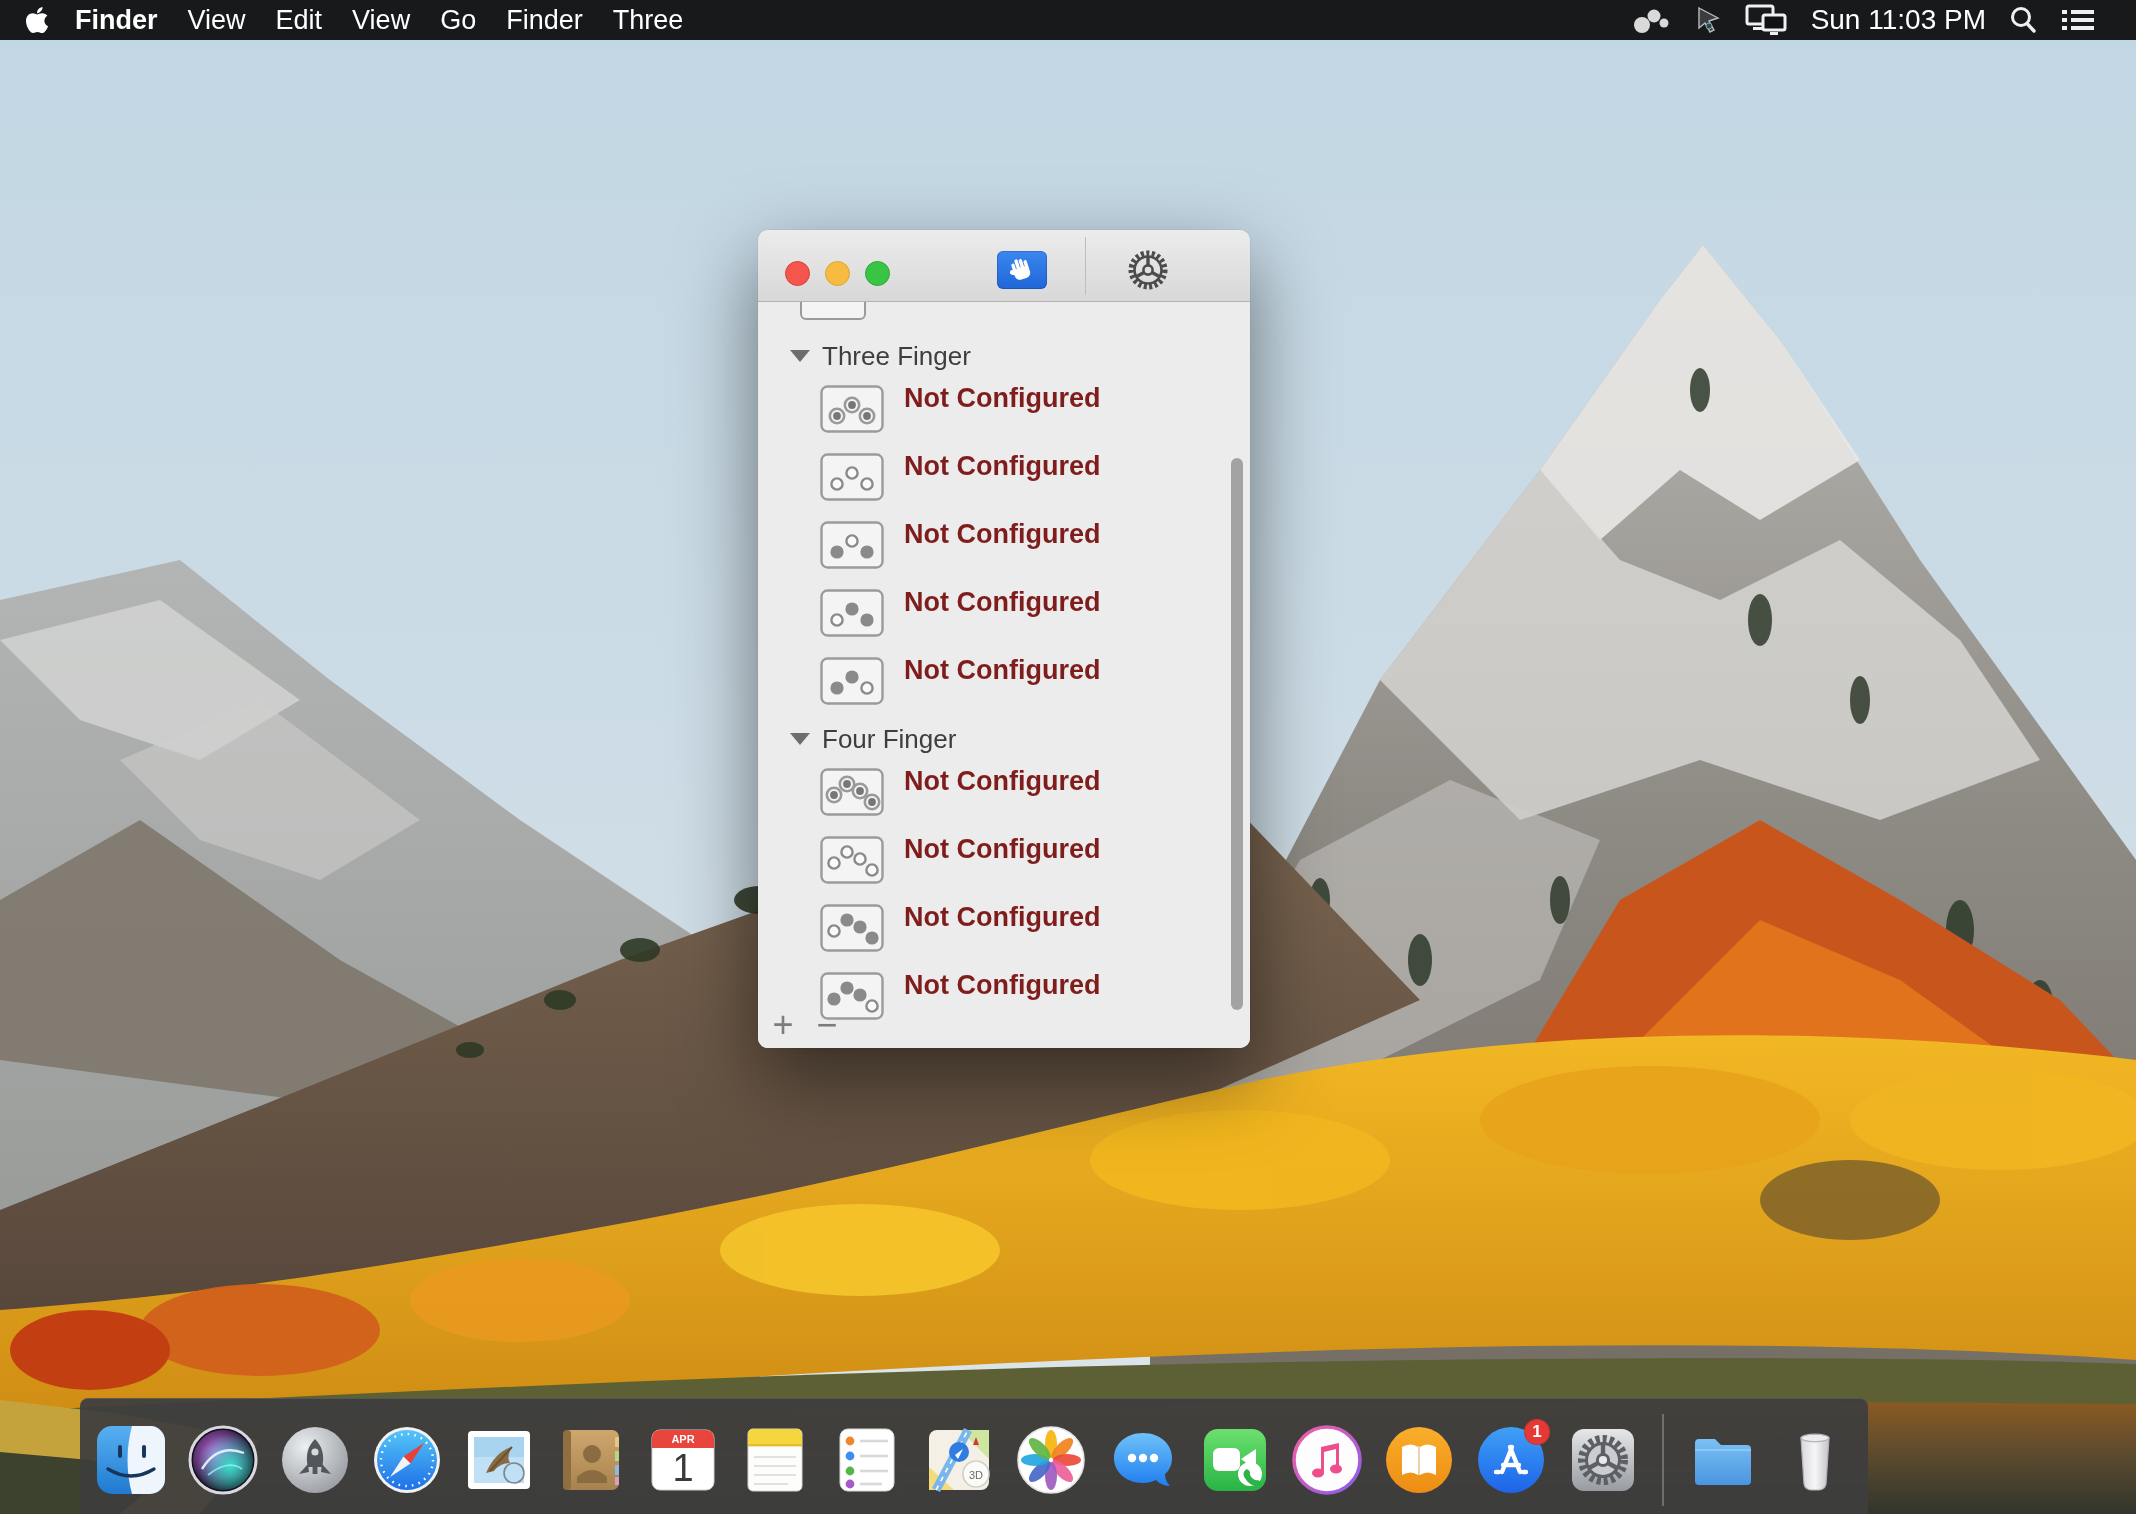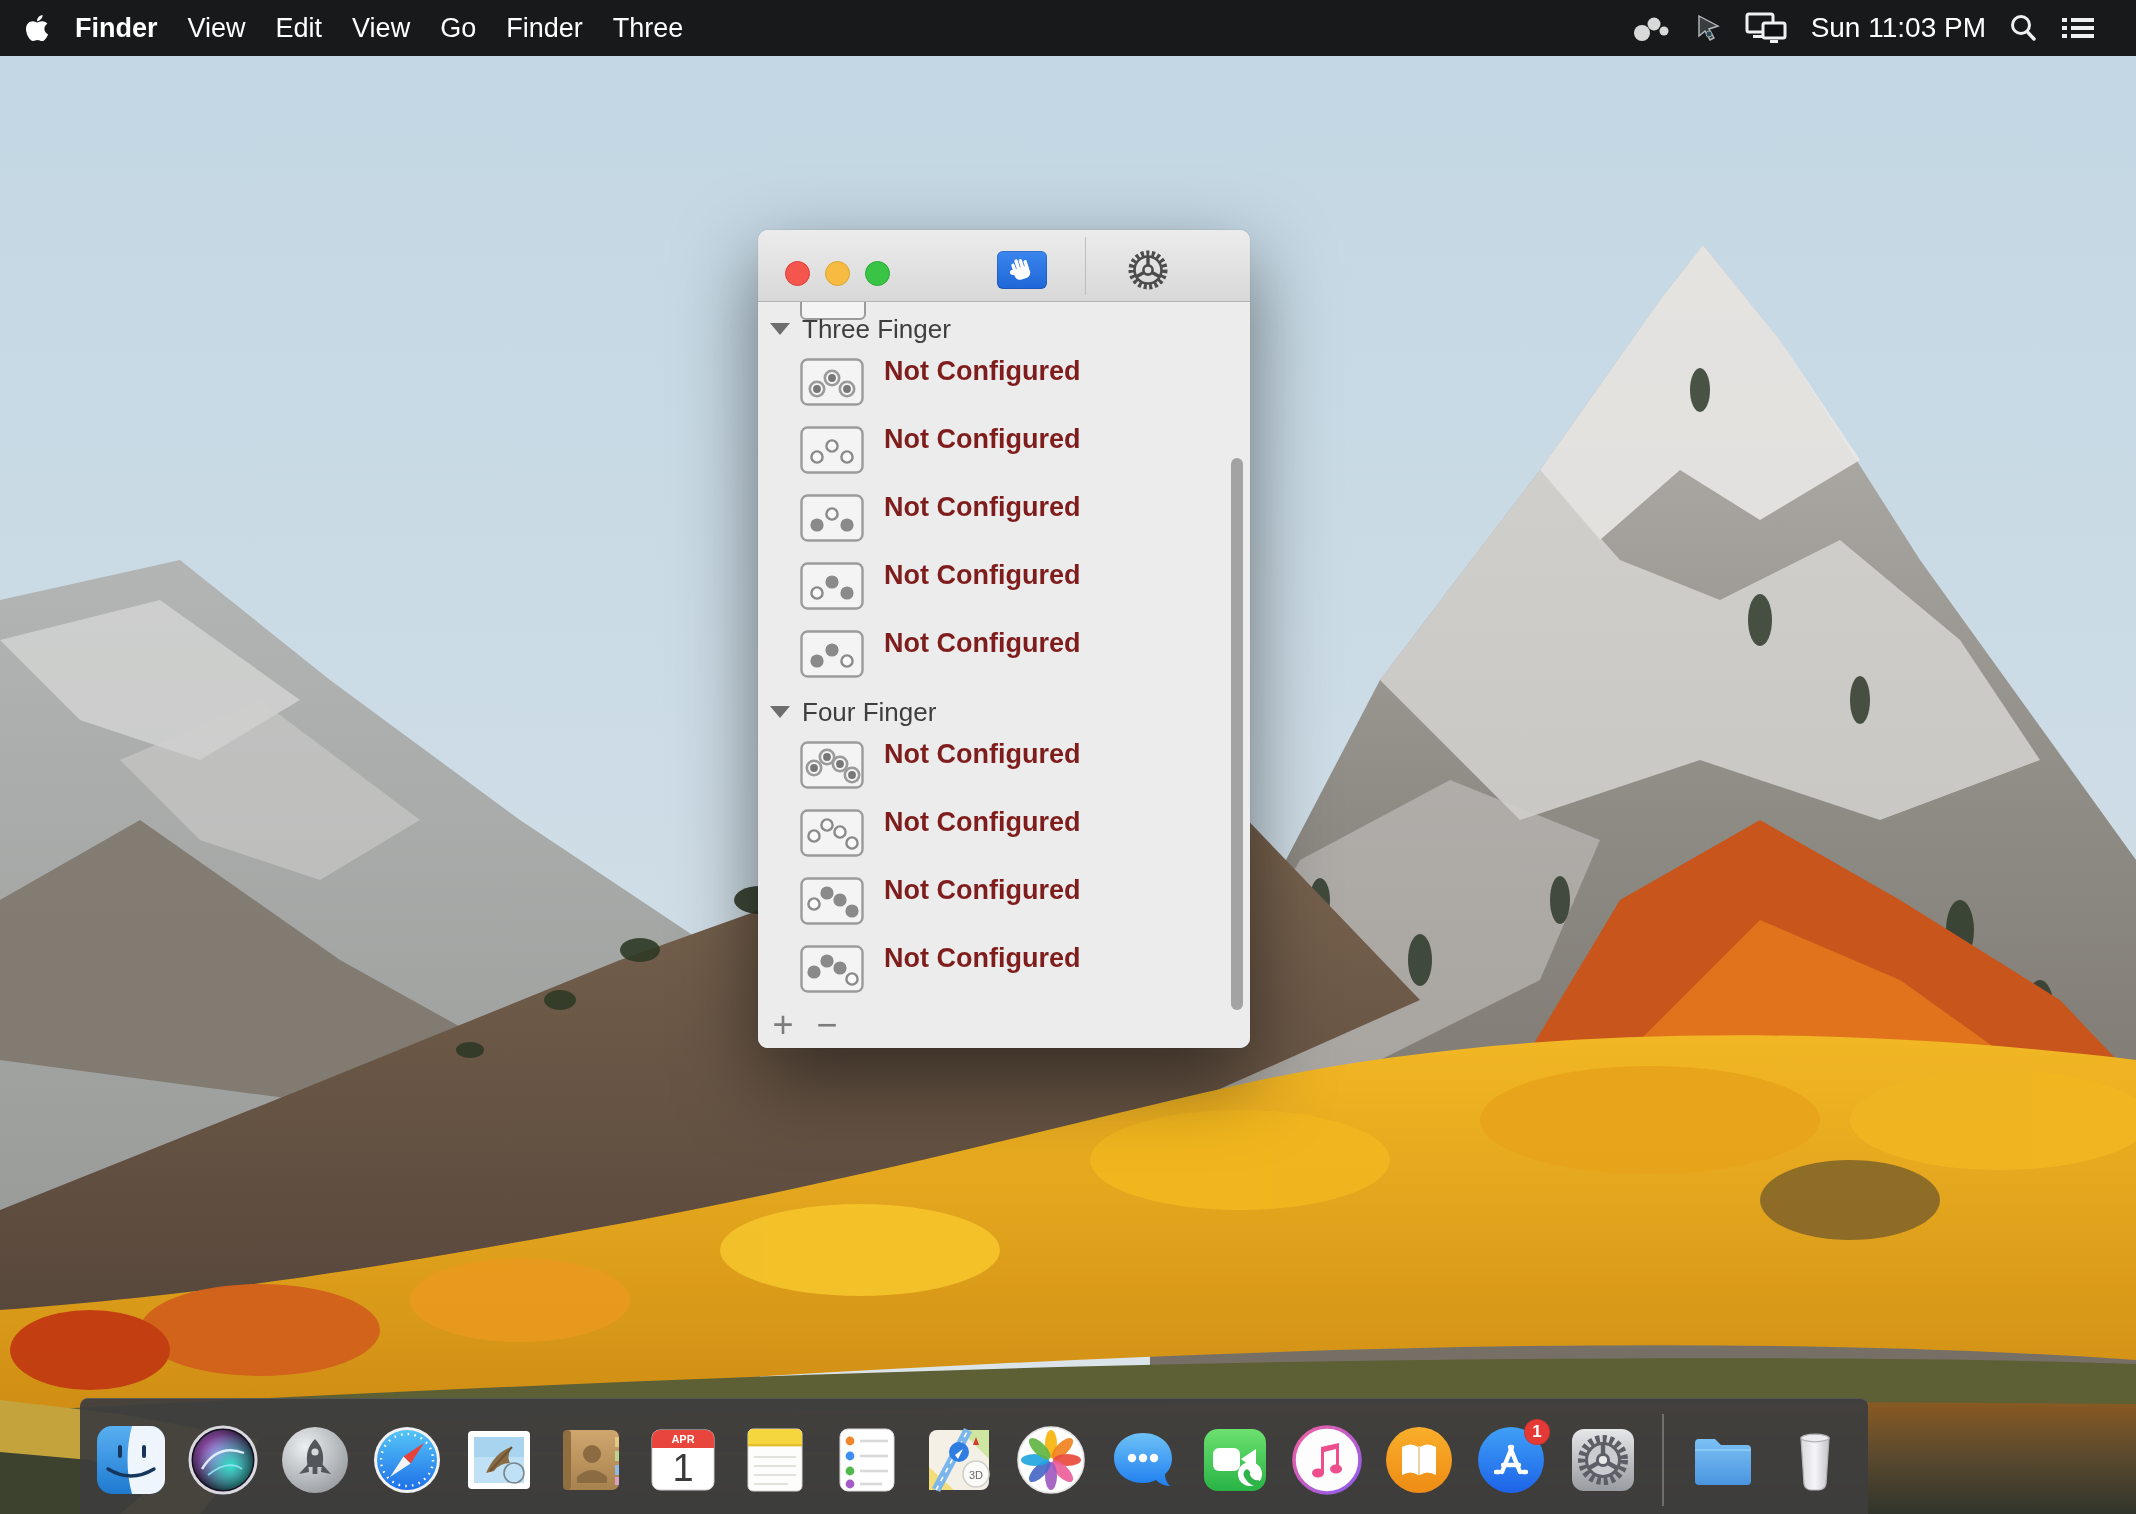--- a/index.html
+++ b/index.html
@@ -6,21 +6,21 @@
   body{
     width:2136px;height:1514px;position:relative;overflow:hidden;
     font-family:"Liberation Sans",sans-serif;
     -webkit-font-smoothing:antialiased;
     background:#9fb4c2;
   }
   
   #wallpaper{position:absolute;left:0;top:0;width:2136px;height:1514px;}
   
   #menubar{
-    position:absolute;left:0;top:0;width:2136px;height:56px;
+    position:absolute;left:0;top:0;width:2136px;height:40px;
     background:rgba(16,17,19,0.96);
     display:flex;align-items:center;color:#f3f3f3;z-index:40;
   }
   #menubar .apple{margin-left:24px;display:flex;align-items:center;}
   #menubar .menus{display:flex;align-items:center;margin-left:10px;}
   .mi{font-size:27px;padding:0 15px;color:#fff;}
   .mi.bold{font-weight:bold;}
   #menubar .right{margin-left:auto;display:flex;align-items:center;gap:22px;margin-right:40px;}
   #clock{font-size:28px;color:#fff;white-space:nowrap;}
   .mb-icon{display:flex;align-items:center;}
@@ -272,21 +272,21 @@
           <circle cx="22" cy="22" r="4.6" stroke-width="2.6"></circle>
           <line x1="22" y1="17.4" x2="22" y2="9" stroke-width="3.4"></line>
           <line x1="18" y1="24.4" x2="10.6" y2="28.6" stroke-width="3.4"></line>
           <line x1="26" y1="24.4" x2="33.4" y2="28.6" stroke-width="3.4"></line>
         </g>
       </svg>
     </div>
   </div>
   <div id="content">
     <div class="cutoff-box"></div>
-    <div id="listflow" style="top:13px;">
+    <div id="listflow" style="top:40px;margin-left:20px;">
         <div class="sec-h" style="margin-bottom: 15px;">
           <span class="tri"></span>
     <span class="sec-label">Three Finger</span>
         </div>
         <div class="grow">
           <svg width="64" height="48" viewBox="0 0 64 48">
     <rect x="1.5" y="1.5" width="61" height="45" rx="6" fill="#f4f4f4" stroke="#9b9b9b" stroke-width="2.4"></rect>
             <circle cx="17" cy="31" r="7.2" fill="none" stroke="#9a9a9a" stroke-width="2.6"></circle>
             <circle cx="17" cy="31" r="3.9" fill="#777777"></circle>
             <circle cx="32" cy="20" r="7.2" fill="none" stroke="#9a9a9a" stroke-width="2.6"></circle>

